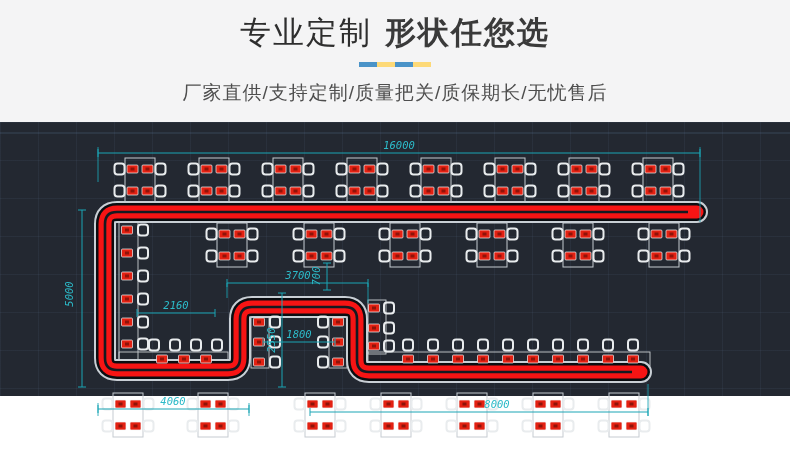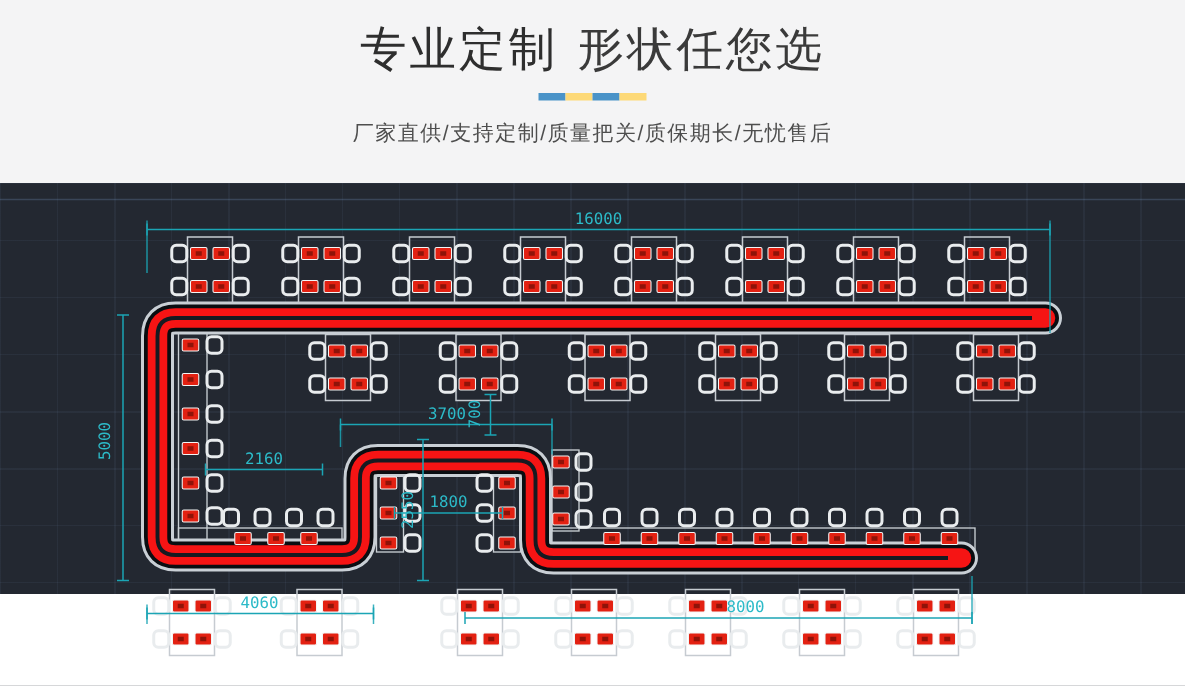--- a/index.html
+++ b/index.html
@@ -2,29 +2,29 @@
 <html><head>
 <meta charset="utf-8">
 <style>
   html,body{margin:0;padding:0;background:#ffffff;}
   .stage{position:relative;width:790px;height:457px;overflow:hidden;
          font-family:"Liberation Sans","DejaVu Sans",sans-serif;background:#ffffff;}
   
   .header{position:absolute;top:0;left:0;width:790px;height:122px;background:#f4f4f5;text-align:center;}
   .title{padding-top:15px;font-size:31px;line-height:36px;letter-spacing:2px;color:#2e2e2e;}
   .t-bold{font-weight:400;}
-  .t-reg{font-weight:400;margin-left:13px;color:#3a3a3a;}
+  .t-reg{font-weight:700;margin-left:13px;color:#3a3a3a;}
   .divider{margin-top:11px;display:flex;justify-content:center;}
   .divider span{display:block;width:18px;height:5px;}
-  .subtitle{margin-top:13px;font-size:14px;letter-spacing:1px;color:#4e4e4e;}
+  .subtitle{margin-top:13px;font-size:19px;letter-spacing:1px;color:#4e4e4e;}
   
   .cad{position:absolute;top:122px;left:0;width:790px;height:274px;background-color:#232831;
        background-image:
          repeating-linear-gradient(to right, rgba(130,160,205,0.07) 0 1px, transparent 1px 38px),
-         repeating-linear-gradient(to bottom, rgba(130,160,205,0.07) 0 1px, transparent 1px 38px);}
+         repeating-linear-gradient(to bottom, rgba(130,160,205,0.07) 0 1px, transparent 1px 38px); font-style: italic;}
   .cad svg{position:absolute;top:0;left:0;}
   
   .counter{fill:none;stroke:#c9ced3;stroke-width:0.9;}
   .trk-halo{fill:none;stroke:#c9cfd5;stroke-width:22;stroke-linecap:round;stroke-linejoin:round;}
   .trk-dark{fill:none;stroke:#0a0d11;stroke-width:18;stroke-linecap:round;stroke-linejoin:round;}
   .trk-red{fill:none;stroke:#f61414;stroke-width:13;stroke-linecap:round;stroke-linejoin:round;}
   .trk-slot{fill:none;stroke:#151a21;stroke-width:2.6;stroke-linecap:butt;stroke-linejoin:round;}
   .table{fill:none;stroke:#c6cbd1;stroke-width:1;}
   .chair{fill:none;stroke:#e9ecee;stroke-width:2;}
   .plate{fill:#e32112;stroke:#f3f5f6;stroke-width:0.7;}

